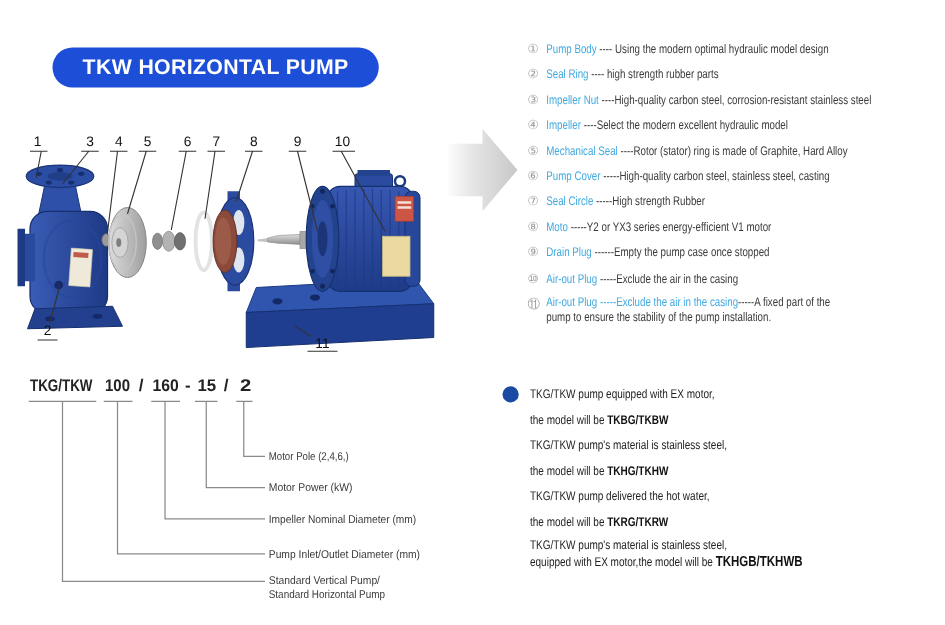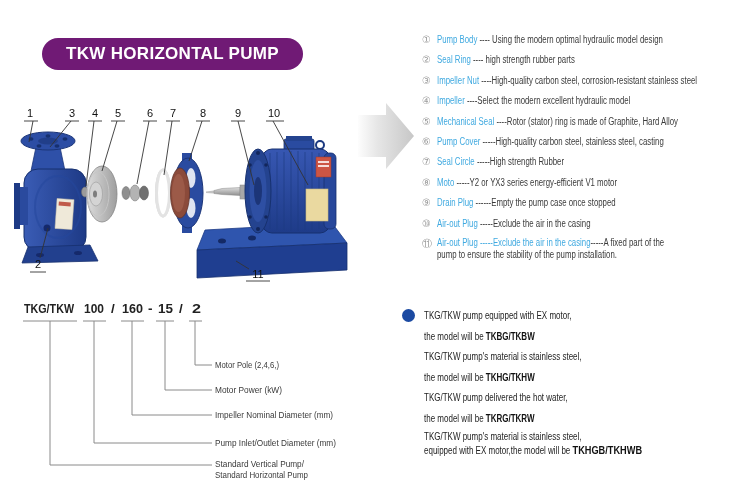--- a/index.html
+++ b/index.html
@@ -5,21 +5,21 @@
   html,body { margin:0; padding:0; }
   body {
     width:756px; height:500px; position:relative; overflow:hidden;
     background:#ffffff;
     font-family:"Liberation Sans", sans-serif;
     color:#3a3a3a;
   }
   
   .banner {
     position:absolute; left:42px; top:38px; width:261px; height:32px;
-    background:#701a75; border-radius:16px;
+    background:#1d4ed8; border-radius:16px;
     display:flex; align-items:center; justify-content:center;
     color:#ffffff; font-weight:bold; font-size:17px; letter-spacing:.3px;
   }
   
   .diagram-svg { position:absolute; left:0; top:95px; }
   .leader { stroke:#333; stroke-width:.9; fill:none; }
   .num { font-family:"Liberation Sans",sans-serif; font-size:11px; fill:#111; }
   
   .parts-list { position:absolute; left:422px; top:33px; width:334px; }
   .part-item { display:flex; margin-bottom:7.4px; font-size:10px; line-height:13px; }

